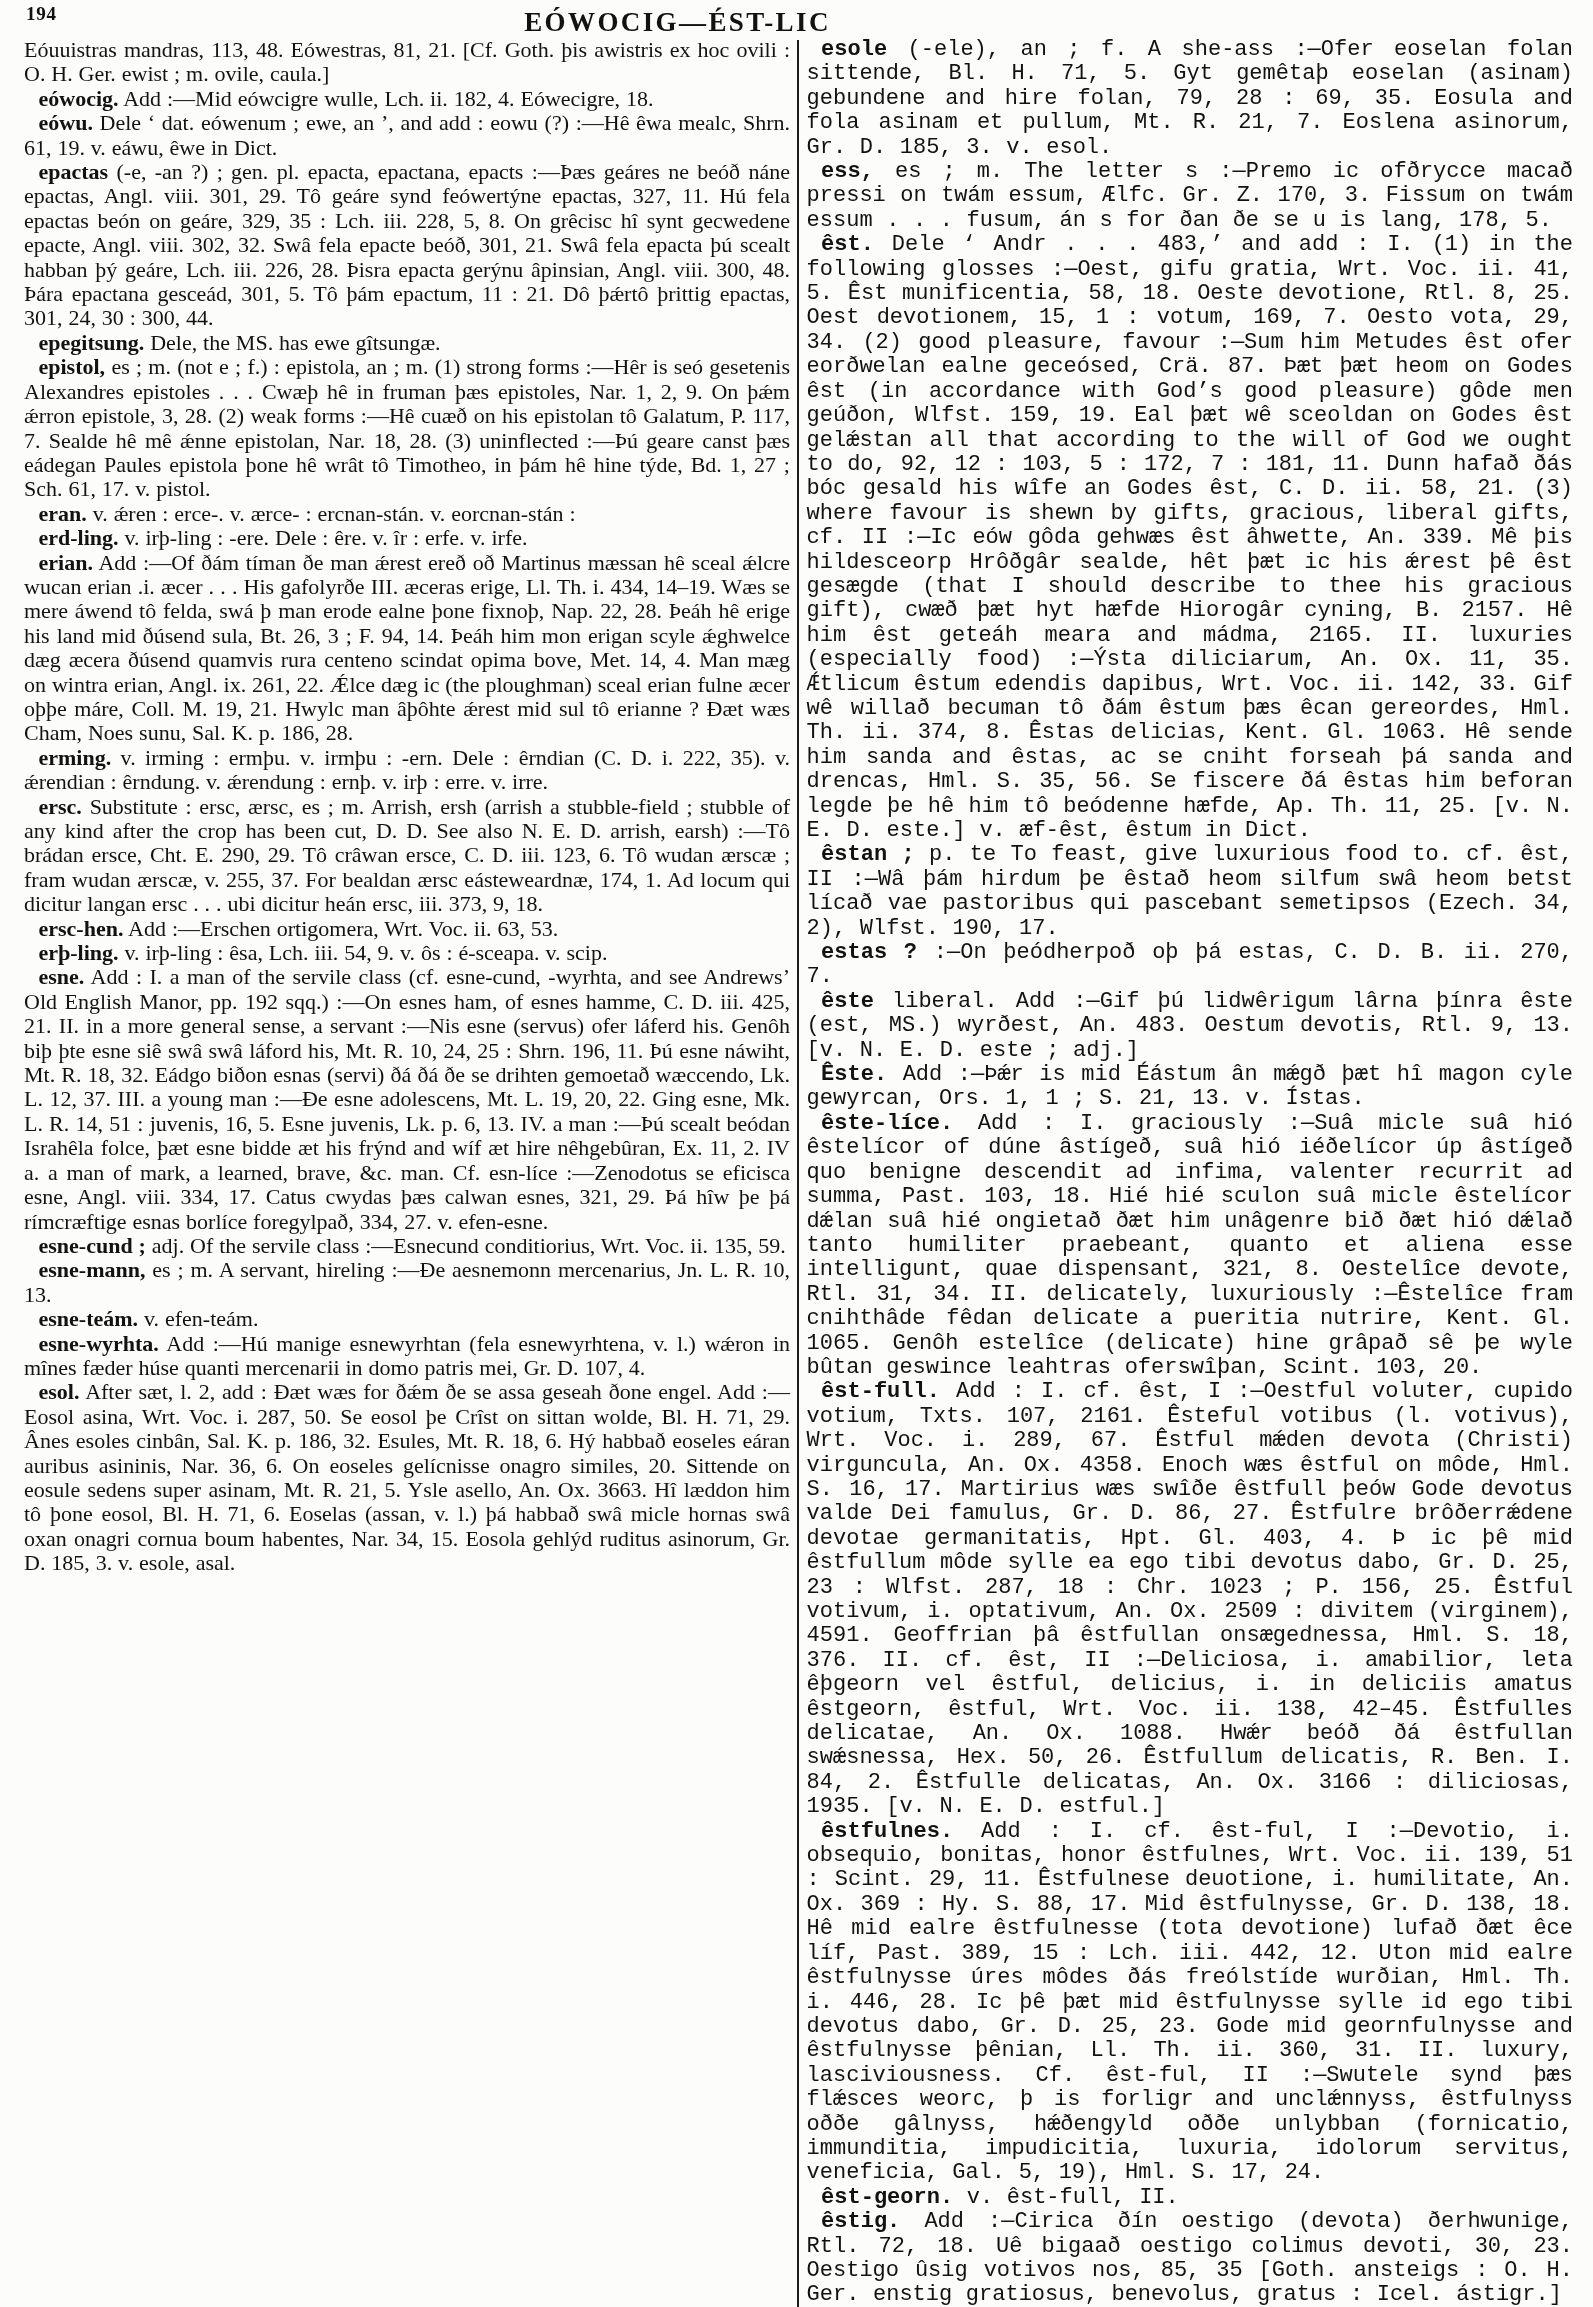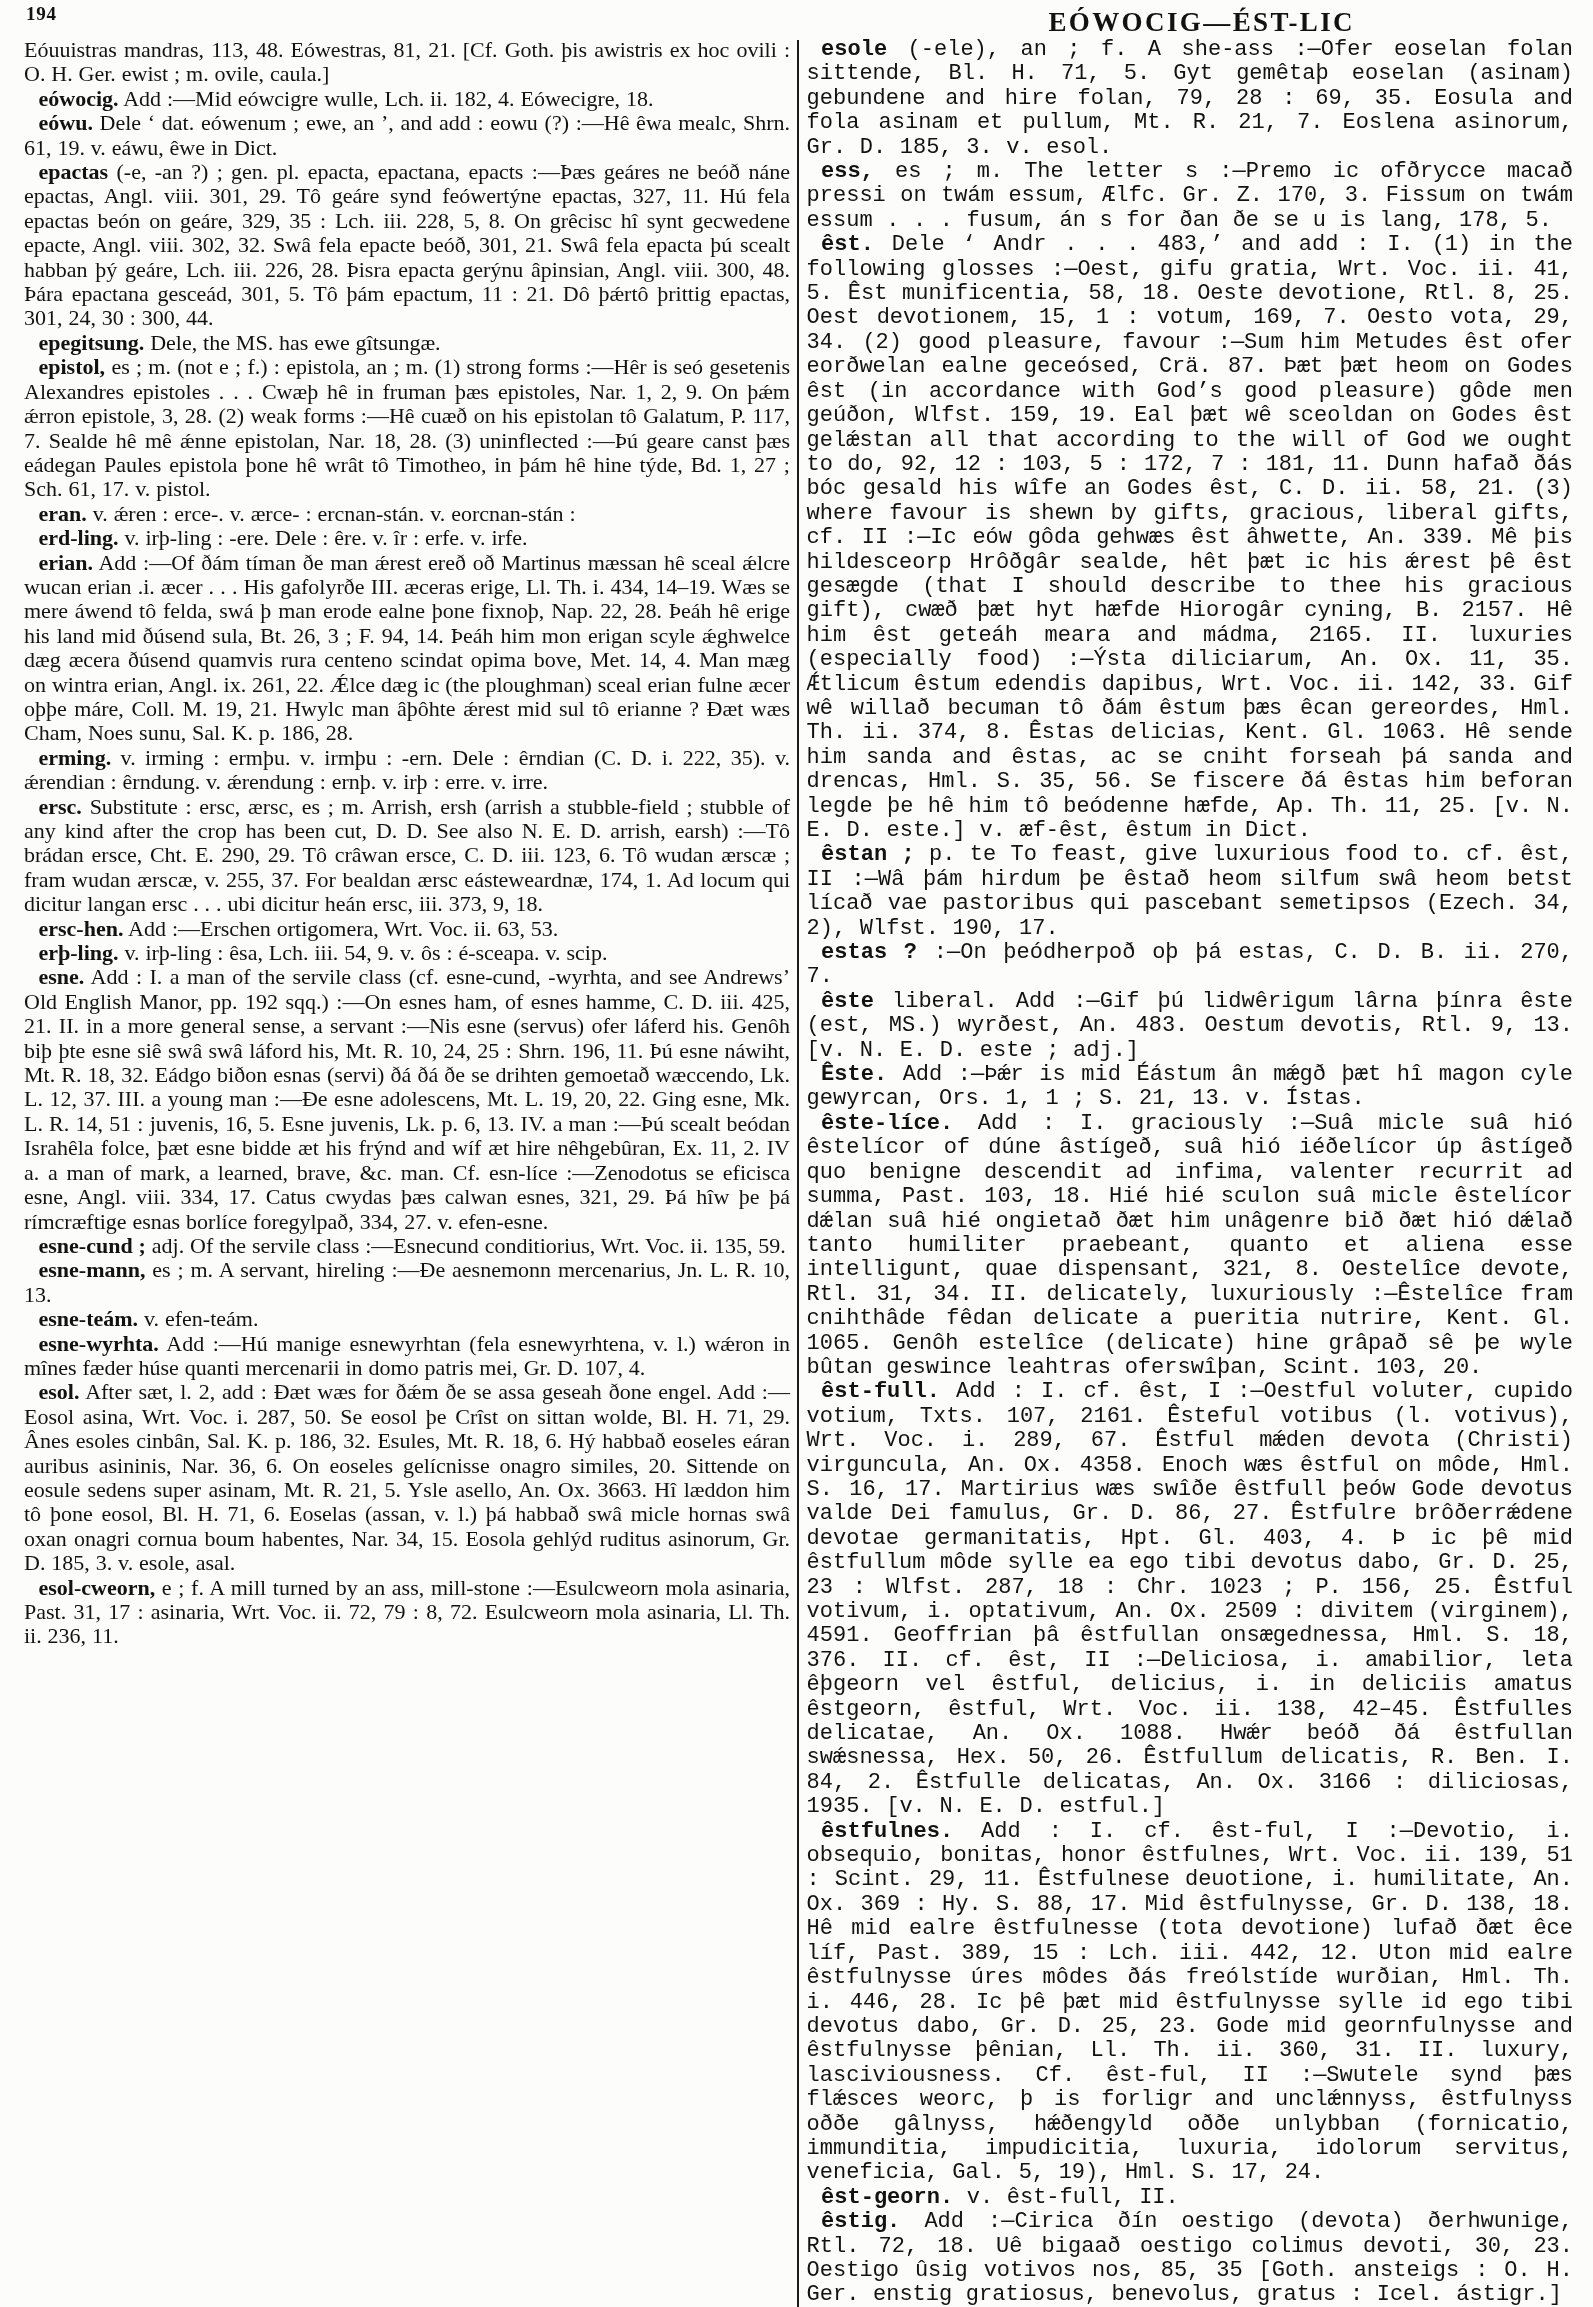--- a/index.html
+++ b/index.html
@@ -9,21 +9,21 @@
     font-family:"Liberation Serif","DejaVu Serif",serif;
     overflow:hidden;position:relative;
   }
   .page{position:absolute;inset:0;}
   .page-number{
     position:absolute;left:26px;top:3.2px;
     font-size:19px;font-weight:bold;letter-spacing:0.8px;
   }
   .running-title{
     position:absolute;left:0;top:6.5px;width:1355px;
-    text-align:right;font-size:27px;font-weight:bold;letter-spacing:2.4px;
+    text-align:center;font-size:27px;font-weight:bold;letter-spacing:2.4px;
   }
   .columns{
     position:absolute;top:38px;left:24px;width:1549px;
     display:flex;
   }
   .col{width:766px;}
   .col-right{flex:1;font-family:Liberation Mono, monospace;}
   .col-rule{
     width:0;border-left:2px solid #1c1c1c;margin:1.6px 7.3px 0 7.3px;
   }
@@ -55,21 +55,20 @@
         <p class="entry"><b class="hw">erming.</b> v. irming : ermþu. v. irmþu : -ern. Dele : êrndian (C. D. i. 222, 35). v. ǽrendian : êrndung. v. ǽrendung : ernþ. v. irþ : erre. v. irre.</p>
         <p class="entry"><b class="hw">ersc.</b> Substitute : ersc, ærsc, es ; m. Arrish, ersh (arrish a stubble-field ; stubble of any kind after the crop has been cut, D. D. See also N. E. D. arrish, earsh) :—Tô brádan ersce, Cht. E. 290, 29. Tô crâwan ersce, C. D. iii. 123, 6. Tô wudan ærscæ ; fram wudan ærscæ, v. 255, 37. For bealdan ærsc eásteweardnæ, 174, 1. Ad locum qui dicitur langan ersc . . . ubi dicitur heán ersc, iii. 373, 9, 18.</p>
         <p class="entry"><b class="hw">ersc-hen.</b> Add :—Erschen ortigomera, Wrt. Voc. ii. 63, 53.</p>
         <p class="entry"><b class="hw">erþ-ling.</b> v. irþ-ling : êsa, Lch. iii. 54, 9. v. ôs : é-sceapa. v. scip.</p>
         <p class="entry"><b class="hw">esne.</b> Add : I. a man of the servile class (cf. esne-cund, -wyrhta, and see Andrews’ Old English Manor, pp. 192 sqq.) :—On esnes ham, of esnes hamme, C. D. iii. 425, 21. II. in a more general sense, a servant :—Nis esne (servus) ofer láferd his. Genôh biþ þte esne siê swâ swâ láford his, Mt. R. 10, 24, 25 : Shrn. 196, 11. Þú esne náwiht, Mt. R. 18, 32. Eádgo biðon esnas (servi) ðá ðá ðe se drihten gemoetað wæccendo, Lk. L. 12, 37. III. a young man :—Ðe esne adolescens, Mt. L. 19, 20, 22. Ging esne, Mk. L. R. 14, 51 : juvenis, 16, 5. Esne juvenis, Lk. p. 6, 13. IV. a man :—Þú scealt beódan Israhêla folce, þæt esne bidde æt his frýnd and wíf æt hire nêhgebûran, Ex. 11, 2. IV a. a man of mark, a learned, brave, &amp;c. man. Cf. esn-líce :—Zenodotus se eficisca esne, Angl. viii. 334, 17. Catus cwydas þæs calwan esnes, 321, 29. Þá hîw þe þá rímcræftige esnas borlíce foregylpað, 334, 27. v. efen-esne.</p>
         <p class="entry"><b class="hw">esne-cund ;</b> adj. Of the servile class :—Esnecund conditiorius, Wrt. Voc. ii. 135, 59.</p>
         <p class="entry"><b class="hw">esne-mann,</b> es ; m. A servant, hireling :—Ðe aesnemonn mercenarius, Jn. L. R. 10, 13.</p>
         <p class="entry"><b class="hw">esne-teám.</b> v. efen-teám.</p>
         <p class="entry"><b class="hw">esne-wyrhta.</b> Add :—Hú manige esnewyrhtan (fela esnewyrhtena, v. l.) wǽron in mînes fæder húse quanti mercenarii in domo patris mei, Gr. D. 107, 4.</p>
         <p class="entry"><b class="hw">esol.</b> After sæt, l. 2, add : Ðæt wæs for ðǽm ðe se assa geseah ðone engel. Add :—Eosol asina, Wrt. Voc. i. 287, 50. Se eosol þe Crîst on sittan wolde, Bl. H. 71, 29. Ânes esoles cinbân, Sal. K. p. 186, 32. Esules, Mt. R. 18, 6. Hý habbað eoseles eáran auribus asininis, Nar. 36, 6. On eoseles gelícnisse onagro similes, 20. Sittende on eosule sedens super asinam, Mt. R. 21, 5. Ysle asello, An. Ox. 3663. Hî læddon him tô þone eosol, Bl. H. 71, 6. Eoselas (assan, v. l.) þá habbað swâ micle hornas swâ oxan onagri cornua boum habentes, Nar. 34, 15. Eosola gehlýd ruditus asinorum, Gr. D. 185, 3. v. esole, asal.</p>
-        <p class="entry"><b class="hw">esol-cweorn,</b> e ; f. A mill turned by an ass, mill-stone :—Esulcweorn mola asinaria, Past. 31, 17 : asinaria, Wrt. Voc. ii. 72, 79 : 8, 72. Esulcweorn mola asinaria, Ll. Th. ii. 236, 11.</p>
       </section>
     <div class="col-rule"></div>
     <section class="col col-right">
         <p class="entry"><b class="hw">esole</b> (-ele), an ; f. A she-ass :—Ofer eoselan folan sittende, Bl. H. 71, 5. Gyt gemêtaþ eoselan (asinam) gebundene and hire folan, 79, 28 : 69, 35. Eosula and fola asinam et pullum, Mt. R. 21, 7. Eoslena asinorum, Gr. D. 185, 3. v. esol.</p>
         <p class="entry"><b class="hw">ess,</b> es ; m. The letter s :—Premo ic ofðrycce macað pressi on twám essum, Ælfc. Gr. Z. 170, 3. Fissum on twám essum . . . fusum, án s for ðan ðe se u is lang, 178, 5.</p>
         <p class="entry"><b class="hw">êst.</b> Dele ‘ Andr . . . 483,’ and add : I. (1) in the following glosses :—Oest, gifu gratia, Wrt. Voc. ii. 41, 5. Êst munificentia, 58, 18. Oeste devotione, Rtl. 8, 25. Oest devotionem, 15, 1 : votum, 169, 7. Oesto vota, 29, 34. (2) good pleasure, favour :—Sum him Metudes êst ofer eorðwelan ealne geceósed, Crä. 87. Þæt þæt heom on Godes êst (in accordance with God’s good pleasure) gôde men geúðon, Wlfst. 159, 19. Eal þæt wê sceoldan on Godes êst gelǽstan all that according to the will of God we ought to do, 92, 12 : 103, 5 : 172, 7 : 181, 11. Dunn hafað ðás bóc gesald his wîfe an Godes êst, C. D. ii. 58, 21. (3) where favour is shewn by gifts, gracious, liberal gifts, cf. II :—Ic eów gôda gehwæs êst âhwette, An. 339. Mê þis hildesceorp Hrôðgâr sealde, hêt þæt ic his ǽrest þê êst gesægde (that I should describe to thee his gracious gift), cwæð þæt hyt hæfde Hiorogâr cyning, B. 2157. Hê him êst geteáh meara and mádma, 2165. II. luxuries (especially food) :—Ýsta diliciarum, An. Ox. 11, 35. Ǽtlicum êstum edendis dapibus, Wrt. Voc. ii. 142, 33. Gif wê willað becuman tô ðám êstum þæs êcan gereordes, Hml. Th. ii. 374, 8. Êstas delicias, Kent. Gl. 1063. Hê sende him sanda and êstas, ac se cniht forseah þá sanda and drencas, Hml. S. 35, 56. Se fiscere ðá êstas him beforan legde þe hê him tô beódenne hæfde, Ap. Th. 11, 25. [v. N. E. D. este.] v. æf-êst, êstum in Dict.</p>
         <p class="entry"><b class="hw">êstan ;</b> p. te To feast, give luxurious food to. cf. êst, II :—Wâ þám hirdum þe êstað heom silfum swâ heom betst lícað vae pastoribus qui pascebant semetipsos (Ezech. 34, 2), Wlfst. 190, 17.</p>
         <p class="entry"><b class="hw">estas ?</b> :—On þeódherpoð oþ þá estas, C. D. B. ii. 270, 7.</p>
         <p class="entry"><b class="hw">êste</b> liberal. Add :—Gif þú lidwêrigum lârna þínra êste (est, MS.) wyrðest, An. 483. Oestum devotis, Rtl. 9, 13. [v. N. E. D. este ; adj.]</p>
         <p class="entry"><b class="hw">Êste.</b> Add :—Þǽr is mid Éástum ân mǽgð þæt hî magon cyle gewyrcan, Ors. 1, 1 ; S. 21, 13. v. Ístas.</p>

